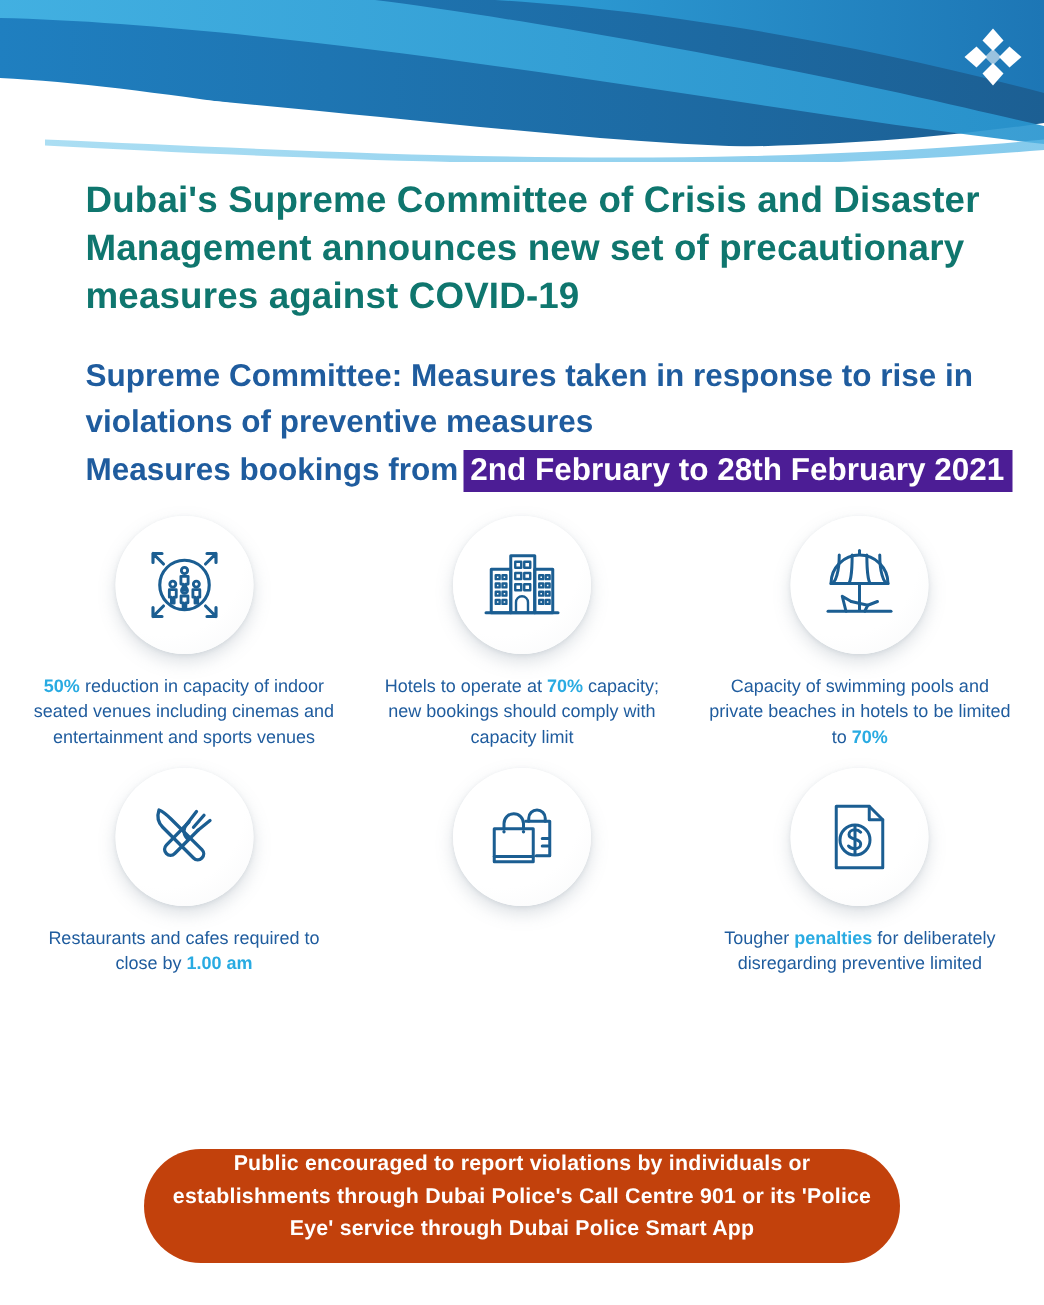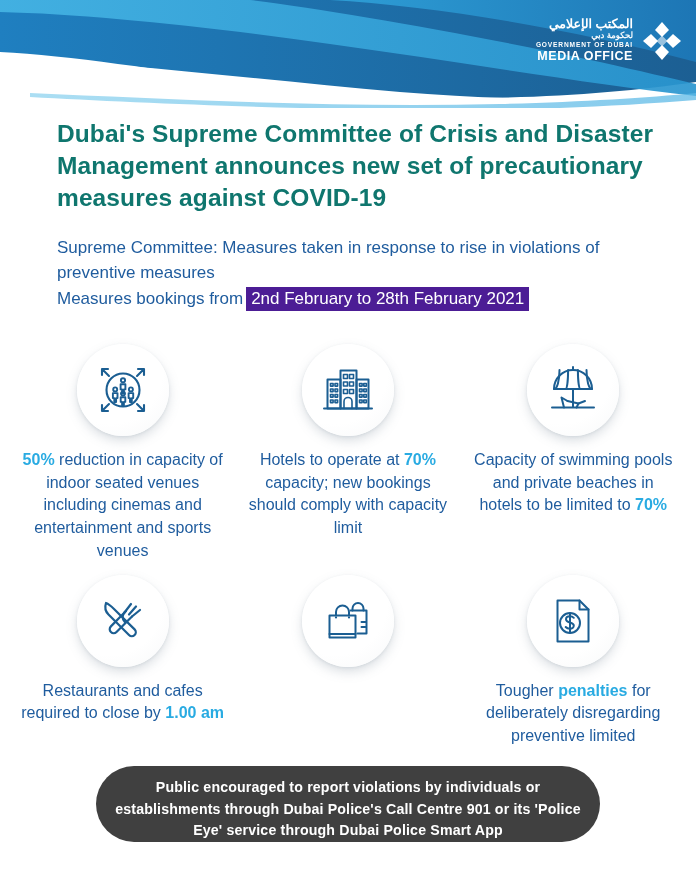--- a/index.html
+++ b/index.html
@@ -29,21 +29,21 @@
   
   .title {
     position: absolute; left: 57px; top: 118px; width: 600px;
     color: #0f766e; font-size: 24.5px; font-weight: bold;
     line-height: 1.30; letter-spacing: .1px;
   }
 
   
   .subtitle {
     position: absolute; left: 57px; top: 236px; width: 600px;
-    color: #1f5c9e; font-size: 17px; font-weight: normal; line-height: 1.47;
+    color: #1f5c9e; font-size: 21px; font-weight: bold; line-height: 1.47;
   }
   .sub-line3 { display: block; margin-top: 1px; white-space: nowrap; }
   .date-hl {
     background: #4c1d95; color: #ffffff;
     padding: 2px 5px 3px 5px; margin-left: 3px;
   }
 
   
   .grid {
     position: absolute; left: 10px; top: 344px; width: 676px;
@@ -55,29 +55,29 @@
   .icon-circle {
     width: 92px; height: 92px; border-radius: 50%;
     background: radial-gradient(circle at 36% 30%, #ffffff 60%, #f7f8f9 100%);
     box-shadow: 0 5px 11px rgba(120,135,150,0.26), 0 1px 3px rgba(120,135,150,0.16);
     display: flex; align-items: center; justify-content: center;
   }
   .icon-circle svg { display: block; }
 
   .caption {
     margin-top: 13px; width: 205px; text-align: center;
-    color: #1f5c9e; font-size: 16px; line-height: 1.42;
+    color: #1f5c9e; font-size: 12px; line-height: 1.42;
   }
   .hl { color: #29abe2; font-weight: bold; }
 
   
   .banner {
     position: absolute; left: 96px; top: 766px; width: 504px; height: 76px;
-    background: #404040; border-radius: 38px;
-    display: flex; align-items: flex-end; justify-content: center;
+    background: #c2410c; border-radius: 38px;
+    display: flex; align-items: flex-start; justify-content: center;
   }
   .banner-text {
     color: #ffffff; font-size: 14.2px; font-weight: bold;
     line-height: 1.52; text-align: center; letter-spacing: .15px;
     padding: 0 16px;
   }
 </style>
 </head>
 <body>
 
@@ -104,26 +104,20 @@
         </linearGradient>
       </defs>
       <path d="M0,0 H696 V82 C600,96 470,104 340,92 C210,80 90,56 0,52 Z" fill="url(#gA)"></path>
       <path d="M696,0 H330 C430,6 560,26 696,62 Z" fill="url(#gB)"></path>
       <path d="M0,0 H250 C330,10 470,34 600,62 C640,71 670,78 696,84 V96 C590,84 460,62 330,44 C210,27 90,14 0,12 Z" fill="url(#gC)" opacity="0.92"></path>
       <path d="M0,58 C120,62 260,80 400,92 C500,100 600,102 696,96 V108 H0 Z" fill="#ffffff"></path>
       <path d="M30,93 C170,99 330,108 500,104 C580,102 645,98 696,93 V100 C620,106 540,110 450,110 C300,110 140,103 30,97 Z" fill="url(#gD)" opacity="0.75"></path>
     </svg>
 
     <div class="logo-block">
-      <div class="logo-text">
-        <div class="logo-ar-1">المكتب الإعلامي</div>
-        <div class="logo-ar-2">لحكومة دبي</div>
-        <div class="logo-gov">GOVERNMENT OF DUBAI</div>
-        <div class="logo-mo">MEDIA OFFICE</div>
-      </div>
       <svg class="logo-mark" viewBox="0 0 40 40">
         <path d="M20 1 L27 9 L20 16 L13 9 Z" fill="#ffffff"></path>
         <path d="M39 20 L31 27 L24 20 L31 13 Z" fill="#ffffff"></path>
         <path d="M20 39 L13 31 L20 24 L27 31 Z" fill="#ffffff"></path>
         <path d="M1 20 L9 13 L16 20 L9 27 Z" fill="#ffffff"></path>
         <path d="M20 14.5 L25.5 20 L20 25.5 L14.5 20 Z" fill="#ffffff" opacity="0.55"></path>
       </svg>
     </div>
   </div>
 

